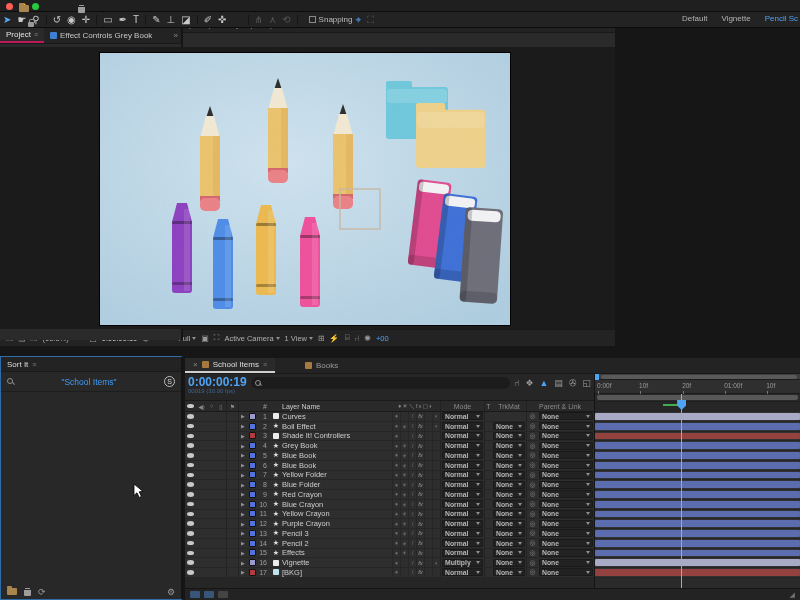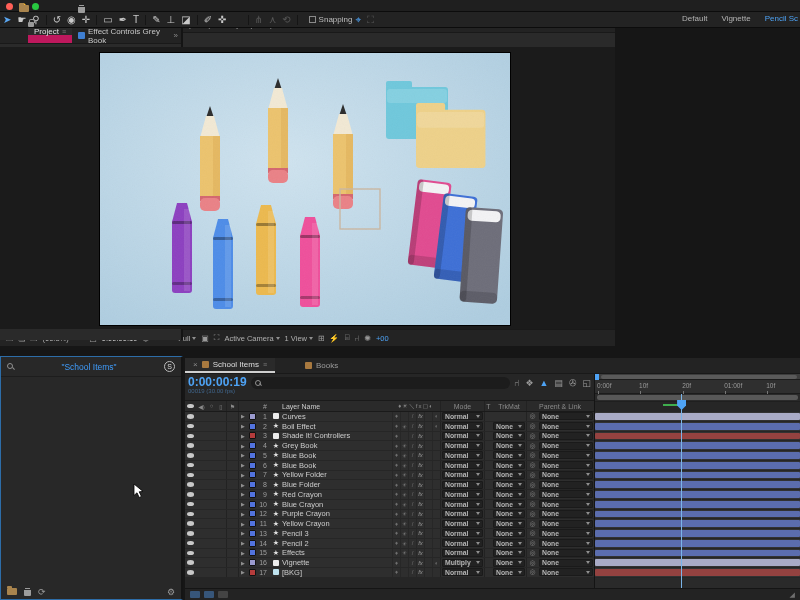--- a/index.html
+++ b/index.html
@@ -17,21 +17,21 @@
   .tool.dim{color:#565656;}
   .tsep{width:1px;height:10px;background:#151515;margin:0 3px;flex:none;}
   .snapbox{width:7px;height:7px;border:1px solid #8a8a8a;margin:0 3px 0 8px;flex:none;}
   .snaplab{font-size:8px;color:#bdbdbd;flex:none;}
   .wslinks{position:absolute;right:2px;top:2px;display:flex;gap:14px;font-size:8px;}
   .ws{color:#b3b3b3;} .ws.active{color:#4ea3f5;}
   
   .projPanel{left:0;top:28px;width:183px;height:312px;background:#2a2a2a;border-right:2px solid #141414;}
   .ptabs{height:16px;background:#232323;display:flex;align-items:center;font-size:8px;border-bottom:1px solid #191919;}
   .ptab{padding:0 6px;height:100%;display:flex;align-items:center;gap:3px;}
-  .ptab.active{color:#e2e2e2;border-bottom:8px solid #be185d;background:#2a2a2a;margin-left:28px;}
+  .ptab.active{color:#e2e2e2;border-bottom:2px solid #be185d;background:#2a2a2a;}
   .ptab .burger{color:#7c7c7c;font-size:7px;}
   .bluebox{width:7px;height:7px;background:#3f7fd2;border-radius:1px;flex:none;}
   .chevR{color:#8a8a8a;font-size:8px;margin-left:auto;padding-right:3px;}
   .pinfo{display:flex;gap:6px;padding:6px 4px;}
   .thumb{width:58px;height:36px;border:1px solid #000;flex:none;}
   .pmeta{font-size:7.5px;color:#bdbdbd;line-height:10px;padding-top:1px;}
   .pmeta .cname{color:#d8d8d8;}
   .psearch{margin:26px 4px 4px 4px;height:13px;background:#1c1c1c;border-radius:7px;display:flex;align-items:center;padding:0 5px;gap:3px;}
   .pnamehdr{height:12px;border-top:1px solid #1b1b1b;border-bottom:1px solid #1b1b1b;font-size:7.5px;color:#8f8f8f;display:flex;align-items:center;padding-left:14px;}
   .pitem{height:13px;display:flex;align-items:center;gap:4px;font-size:8px;color:#c4c4c4;padding-left:4px;}
@@ -361,20 +361,24 @@
       <span class="vico">⊞</span>
       <span class="vico">⚡</span>
       <span class="vico">⌸</span>
       <span class="vico">⑁</span>
       <span class="vico">✺</span>
       <span style="color:#4ea3f5">+00</span>
     </div>
   </div>
 
   <div class="panel sortPanel">
+    <div class="stitle">
+      <span>Sort It</span>
+      <span class="burger" style="color:#7c7c7c;font-size:7px">≡</span>
+    </div>
     <div class="srow">
       <span class="mag"></span>
       <span class="ssel">"School Items"</span>
       <span class="sbadge">S</span>
     </div>
     <div class="sfooter">
       <span class="foldico"></span>
       <span class="trash"></span>
       <span>⟳</span>
       <span class="gear">⚙</span>
@@ -867,65 +871,65 @@
                 <i class="eyeico"></i>
               </span>
     <span class="c caud"></span>
     <span class="c csolo"></span>
     <span class="c clock"></span>
     <span class="c cflag"></span>
     <span class="c carr">▶</span>
     <span class="c cchip">
                 <i class="chip" style="background: rgb(82, 115, 222);"></i>
               </span>
+    <span class="c cnum num">11</span>
+    <span class="c clicon licon licon-star t-star">★</span>
+    <span class="c cname lname">Yellow Crayon</span>
+    <span class="c csw">♦</span>
+    <span class="c csw sun">☀</span>
+    <span class="c csw">/</span>
+    <span class="c csw fx">fx</span>
+    <span class="c csw"></span>
+    <span class="c csw adj"></span>
+    <span class="c cmode">
+                <span class="ddbox">
+                  <b class="modev">Normal</b>
+                  <i class="chev"></i>
+                </span>
+              </span>
+    <span class="c ct"></span>
+    <span class="c ctm">
+                <span class="ddbox tmbox">
+                  <b class="tmv">None</b>
+                  <i class="chev"></i>
+                </span>
+              </span>
+    <span class="c cpick">◎</span>
+    <span class="c cpar">
+                <span class="ddbox">
+                  <b class="parv">None</b>
+                  <i class="chev"></i>
+                </span>
+              </span>
+  </div>
+            <div class="lrow">
+    <span class="c ceye">
+                <i class="eyeico"></i>
+              </span>
+    <span class="c caud"></span>
+    <span class="c csolo"></span>
+    <span class="c clock"></span>
+    <span class="c cflag"></span>
+    <span class="c carr">▶</span>
+    <span class="c cchip">
+                <i class="chip" style="background: rgb(82, 115, 222);"></i>
+              </span>
     <span class="c cnum num">12</span>
     <span class="c clicon licon licon-star t-star">★</span>
     <span class="c cname lname">Purple Crayon</span>
-    <span class="c csw">♦</span>
-    <span class="c csw sun">☀</span>
-    <span class="c csw">/</span>
-    <span class="c csw fx">fx</span>
-    <span class="c csw"></span>
-    <span class="c csw adj"></span>
-    <span class="c cmode">
-                <span class="ddbox">
-                  <b class="modev">Normal</b>
-                  <i class="chev"></i>
-                </span>
-              </span>
-    <span class="c ct"></span>
-    <span class="c ctm">
-                <span class="ddbox tmbox">
-                  <b class="tmv">None</b>
-                  <i class="chev"></i>
-                </span>
-              </span>
-    <span class="c cpick">◎</span>
-    <span class="c cpar">
-                <span class="ddbox">
-                  <b class="parv">None</b>
-                  <i class="chev"></i>
-                </span>
-              </span>
-  </div>
-            <div class="lrow">
-    <span class="c ceye">
-                <i class="eyeico"></i>
-              </span>
-    <span class="c caud"></span>
-    <span class="c csolo"></span>
-    <span class="c clock"></span>
-    <span class="c cflag"></span>
-    <span class="c carr">▶</span>
-    <span class="c cchip">
-                <i class="chip" style="background: rgb(82, 115, 222);"></i>
-              </span>
-    <span class="c cnum num">11</span>
-    <span class="c clicon licon licon-star t-star">★</span>
-    <span class="c cname lname">Yellow Crayon</span>
     <span class="c csw">♦</span>
     <span class="c csw sun">☀</span>
     <span class="c csw">/</span>
     <span class="c csw fx">fx</span>
     <span class="c csw"></span>
     <span class="c csw adj"></span>
     <span class="c cmode">
                 <span class="ddbox">
                   <b class="modev">Normal</b>
                   <i class="chev"></i>

